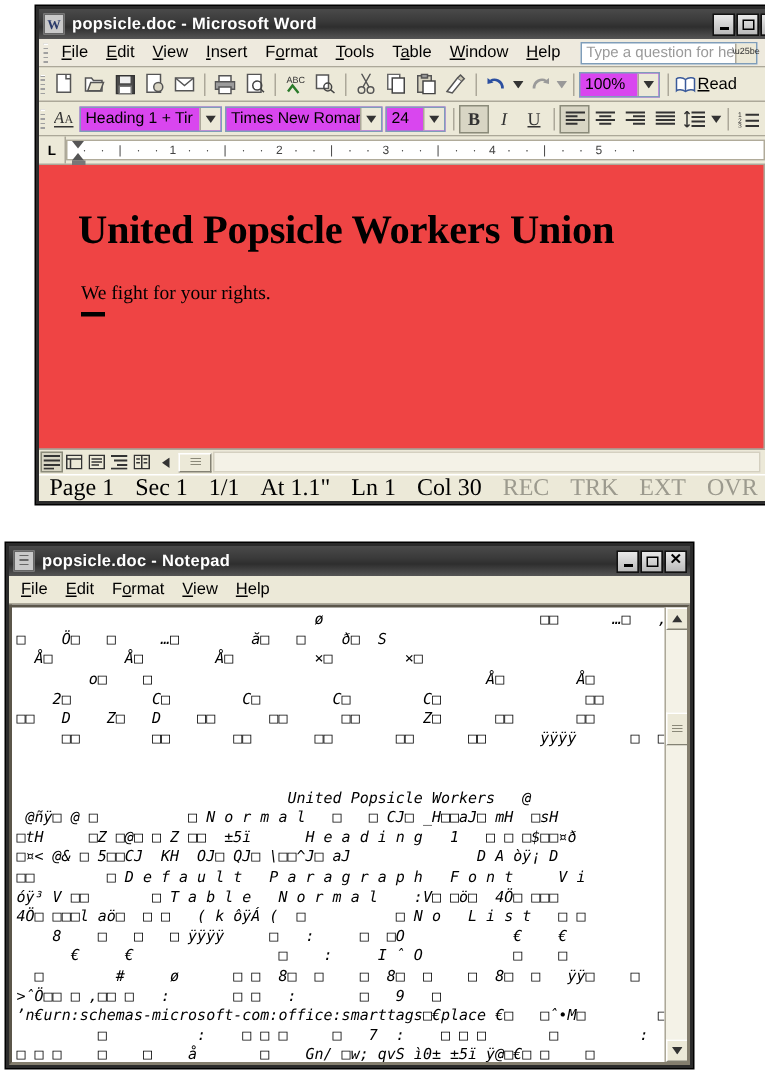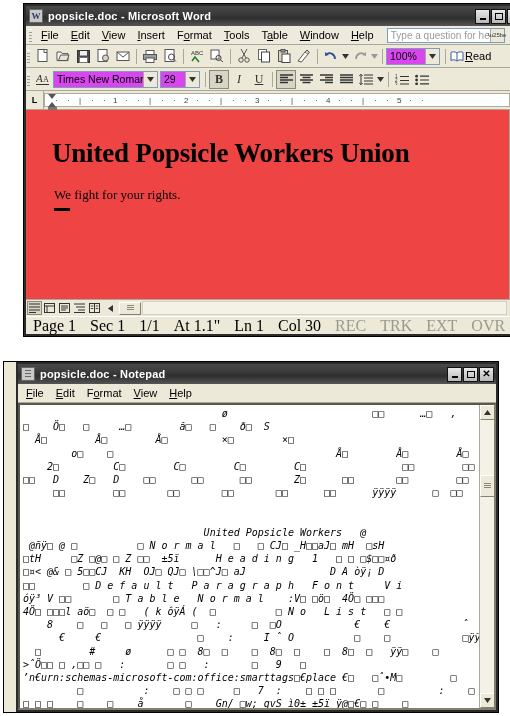--- a/index.html
+++ b/index.html
@@ -442,30 +442,38 @@
 
       <div class="toolbar">
         <div class="grip"></div>
         <div class="tb-btn">
           <svg width="15" height="14" viewBox="0 0 15 14">
               <text x="0" y="10" font-size="11" font-family="Liberation Serif" font-style="italic" fill="#333">A</text>
               <text x="7" y="10" font-size="8" font-family="Liberation Serif" fill="#333">A</text>
               <path d="M0 12.5 H13" stroke="#333"></path>
             </svg>
         </div>
+        <div class="tb-combo" style="width:95px;">
+          <span>Heading 1 + Tir</span>
+          <span class="cb-arrow">
+            <svg width="7" height="5" viewBox="0 0 7 5">
+                <path d="M0 0 L7 0 L3.5 5 Z" fill="#333"></path>
+              </svg>
+          </span>
+        </div>
         <div class="tb-combo" style="width:105px;">
           <span>Times New Roman</span>
           <span class="cb-arrow">
             <svg width="7" height="5" viewBox="0 0 7 5">
                 <path d="M0 0 L7 0 L3.5 5 Z" fill="#333"></path>
               </svg>
           </span>
         </div>
         <div class="tb-combo" style="width:40px;">
-          <span>29</span>
+          <span>24</span>
           <span class="cb-arrow">
             <svg width="7" height="5" viewBox="0 0 7 5">
                 <path d="M0 0 L7 0 L3.5 5 Z" fill="#333"></path>
               </svg>
           </span>
         </div>
         <div class="sep"></div>
         <div class="tb-btn pressed" style="font-family:'Liberation Serif',serif;font-weight:bold;font-size:12px;">B</div>
         <div class="tb-btn" style="font-family:'Liberation Serif',serif;font-style:italic;font-size:12px;">I</div>
         <div class="tb-btn" style="font-family:'Liberation Serif',serif;text-decoration:underline;font-size:12px;">U</div>
@@ -665,21 +673,21 @@
         <div class="st-cell dim">EXT</div>
         <div class="st-cell dim">OVR</div>
         <div class="st-div"></div>
         <div class="st-cell">Workers (U.</div>
         <div class="st-grip"></div>
       </div>
 
     </div>
   </div>
 
-  <div class="win" style="left:3px; top:361px; width:496px; height:352px;padding-left:12px;">
+  <div class="win" style="left:3px; top:361px; width:460px; height:352px;">
     <div class="win-outer">
 
       <div class="titlebar">
         <div class="title-ico note"></div>
         <div class="title-text">popsicle.doc - Notepad</div>
         <div class="win-btns">
           <div class="wbtn min"></div>
           <div class="wbtn max"></div>
           <div class="wbtn close"></div>
         </div>

